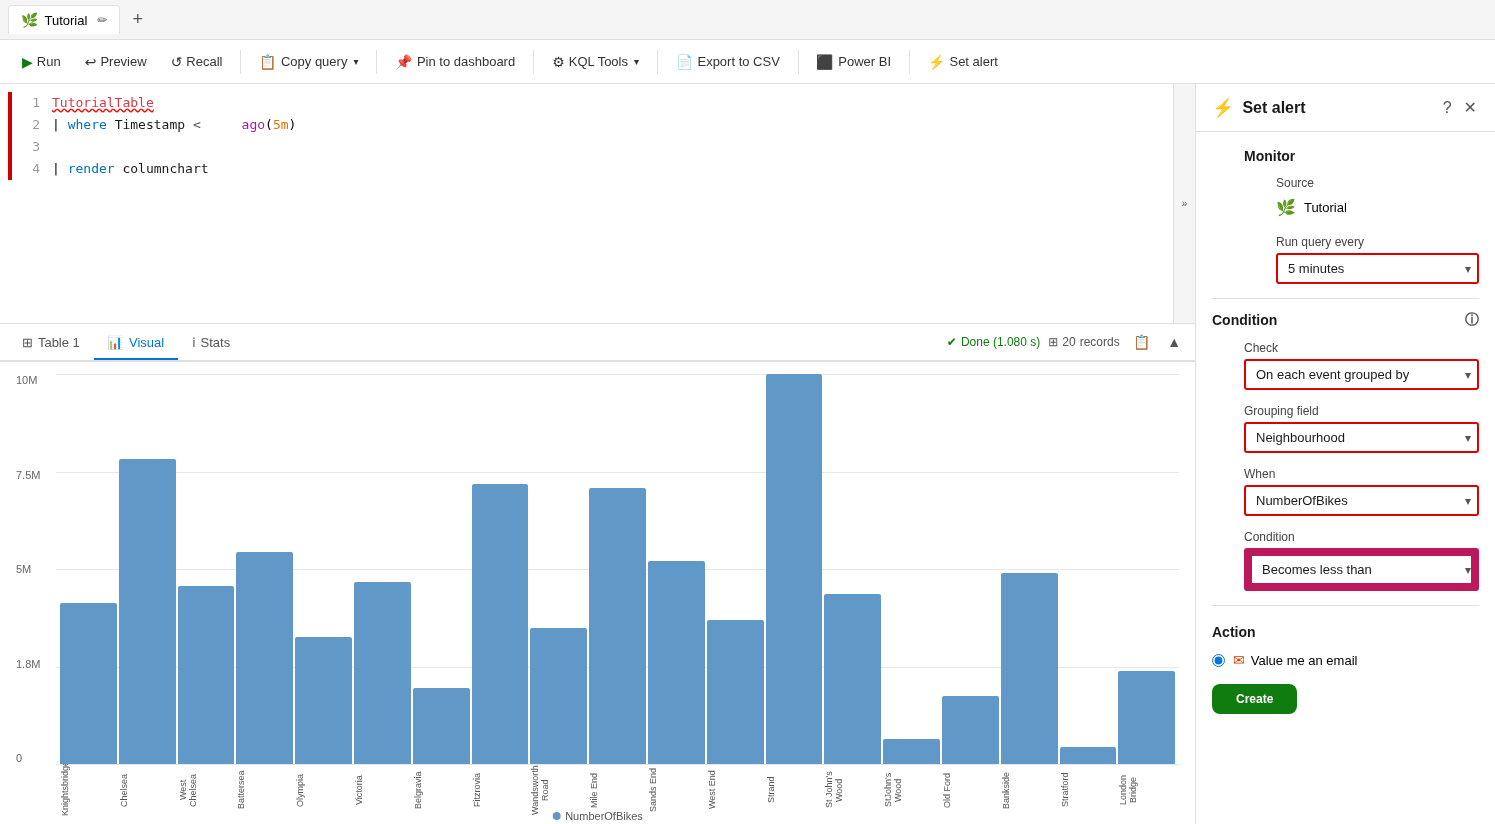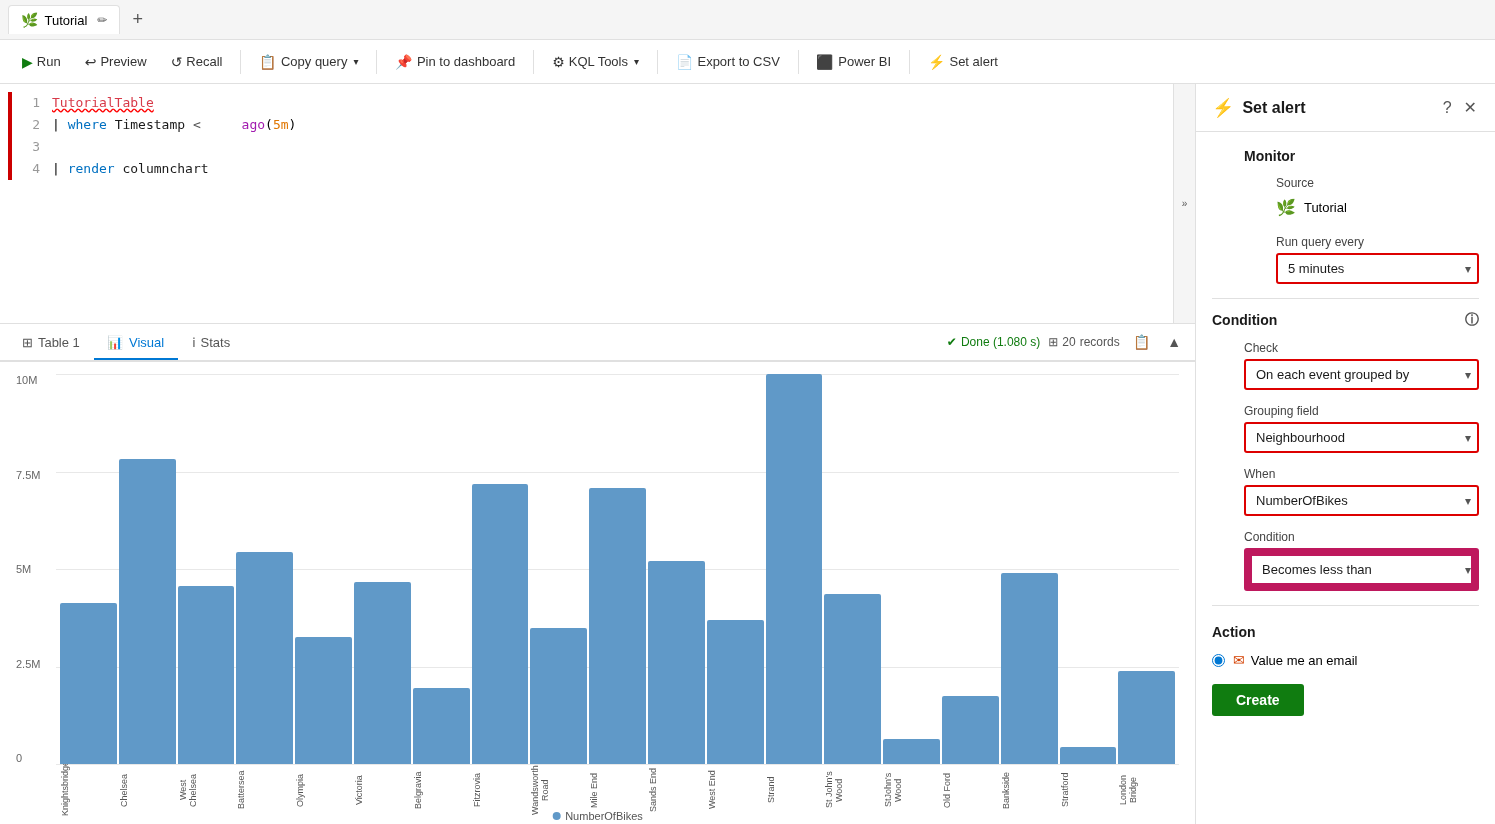--- a/index.html
+++ b/index.html
@@ -84,21 +84,21 @@
 
     .condition-section { margin-top: 8px; }
     .condition-title { font-size: 14px; font-weight: 600; color: #1a1a1a; margin-bottom: 12px; display: flex; align-items: center; justify-content: space-between; }
 
     .action-section { margin-top: 18px; }
     .radio-group { display: flex; flex-direction: column; gap: 8px; }
     .radio-item { display: flex; align-items: center; gap: 8px; }
     .radio-input { accent-color: #0078d4; }
     .radio-label { display: flex; align-items: center; gap: 6px; font-size: 13px; }
 
-    .create-btn { background: #107c10; color: #fff; border: none; padding: 8px 24px; font-size: 14px; font-weight: 600; border-radius: 3px; cursor: pointer; margin-top: 16px; }
+    .create-btn { background: #107c10; color: #fff; border: none; padding: 8px 24px; font-size: 12px; font-weight: 600; border-radius: 8px; cursor: pointer; margin-top: 16px; }
 
     .divider { height: 1px; background: #e0e0e0; margin: 12px 0; }
 
     .run-icon { color: #107c10; }
   </style>
 </head>
 <body>
 
 <div class="tab-bar">
   <div class="tab-item">
@@ -213,21 +213,21 @@
             <button class="results-action-btn">▲</button>
           </div>
         </div>
       </div>
 
       <div class="chart-area" style="position:relative;">
         <div class="y-axis">
           <span class="y-label">10M</span>
           <span class="y-label">7.5M</span>
           <span class="y-label">5M</span>
-          <span class="y-label">2.5M</span>
+          <span class="y-label">1.8M</span>
           <span class="y-label">0</span>
         </div>
         <div class="chart-inner">
           <div class="chart-grid-lines">
             <div class="grid-line" style="top:0%"></div>
             <div class="grid-line" style="top:25%"></div>
             <div class="grid-line" style="top:50%"></div>
             <div class="grid-line" style="top:75%"></div>
             <div class="grid-line" style="top:100%"></div>
           </div>

